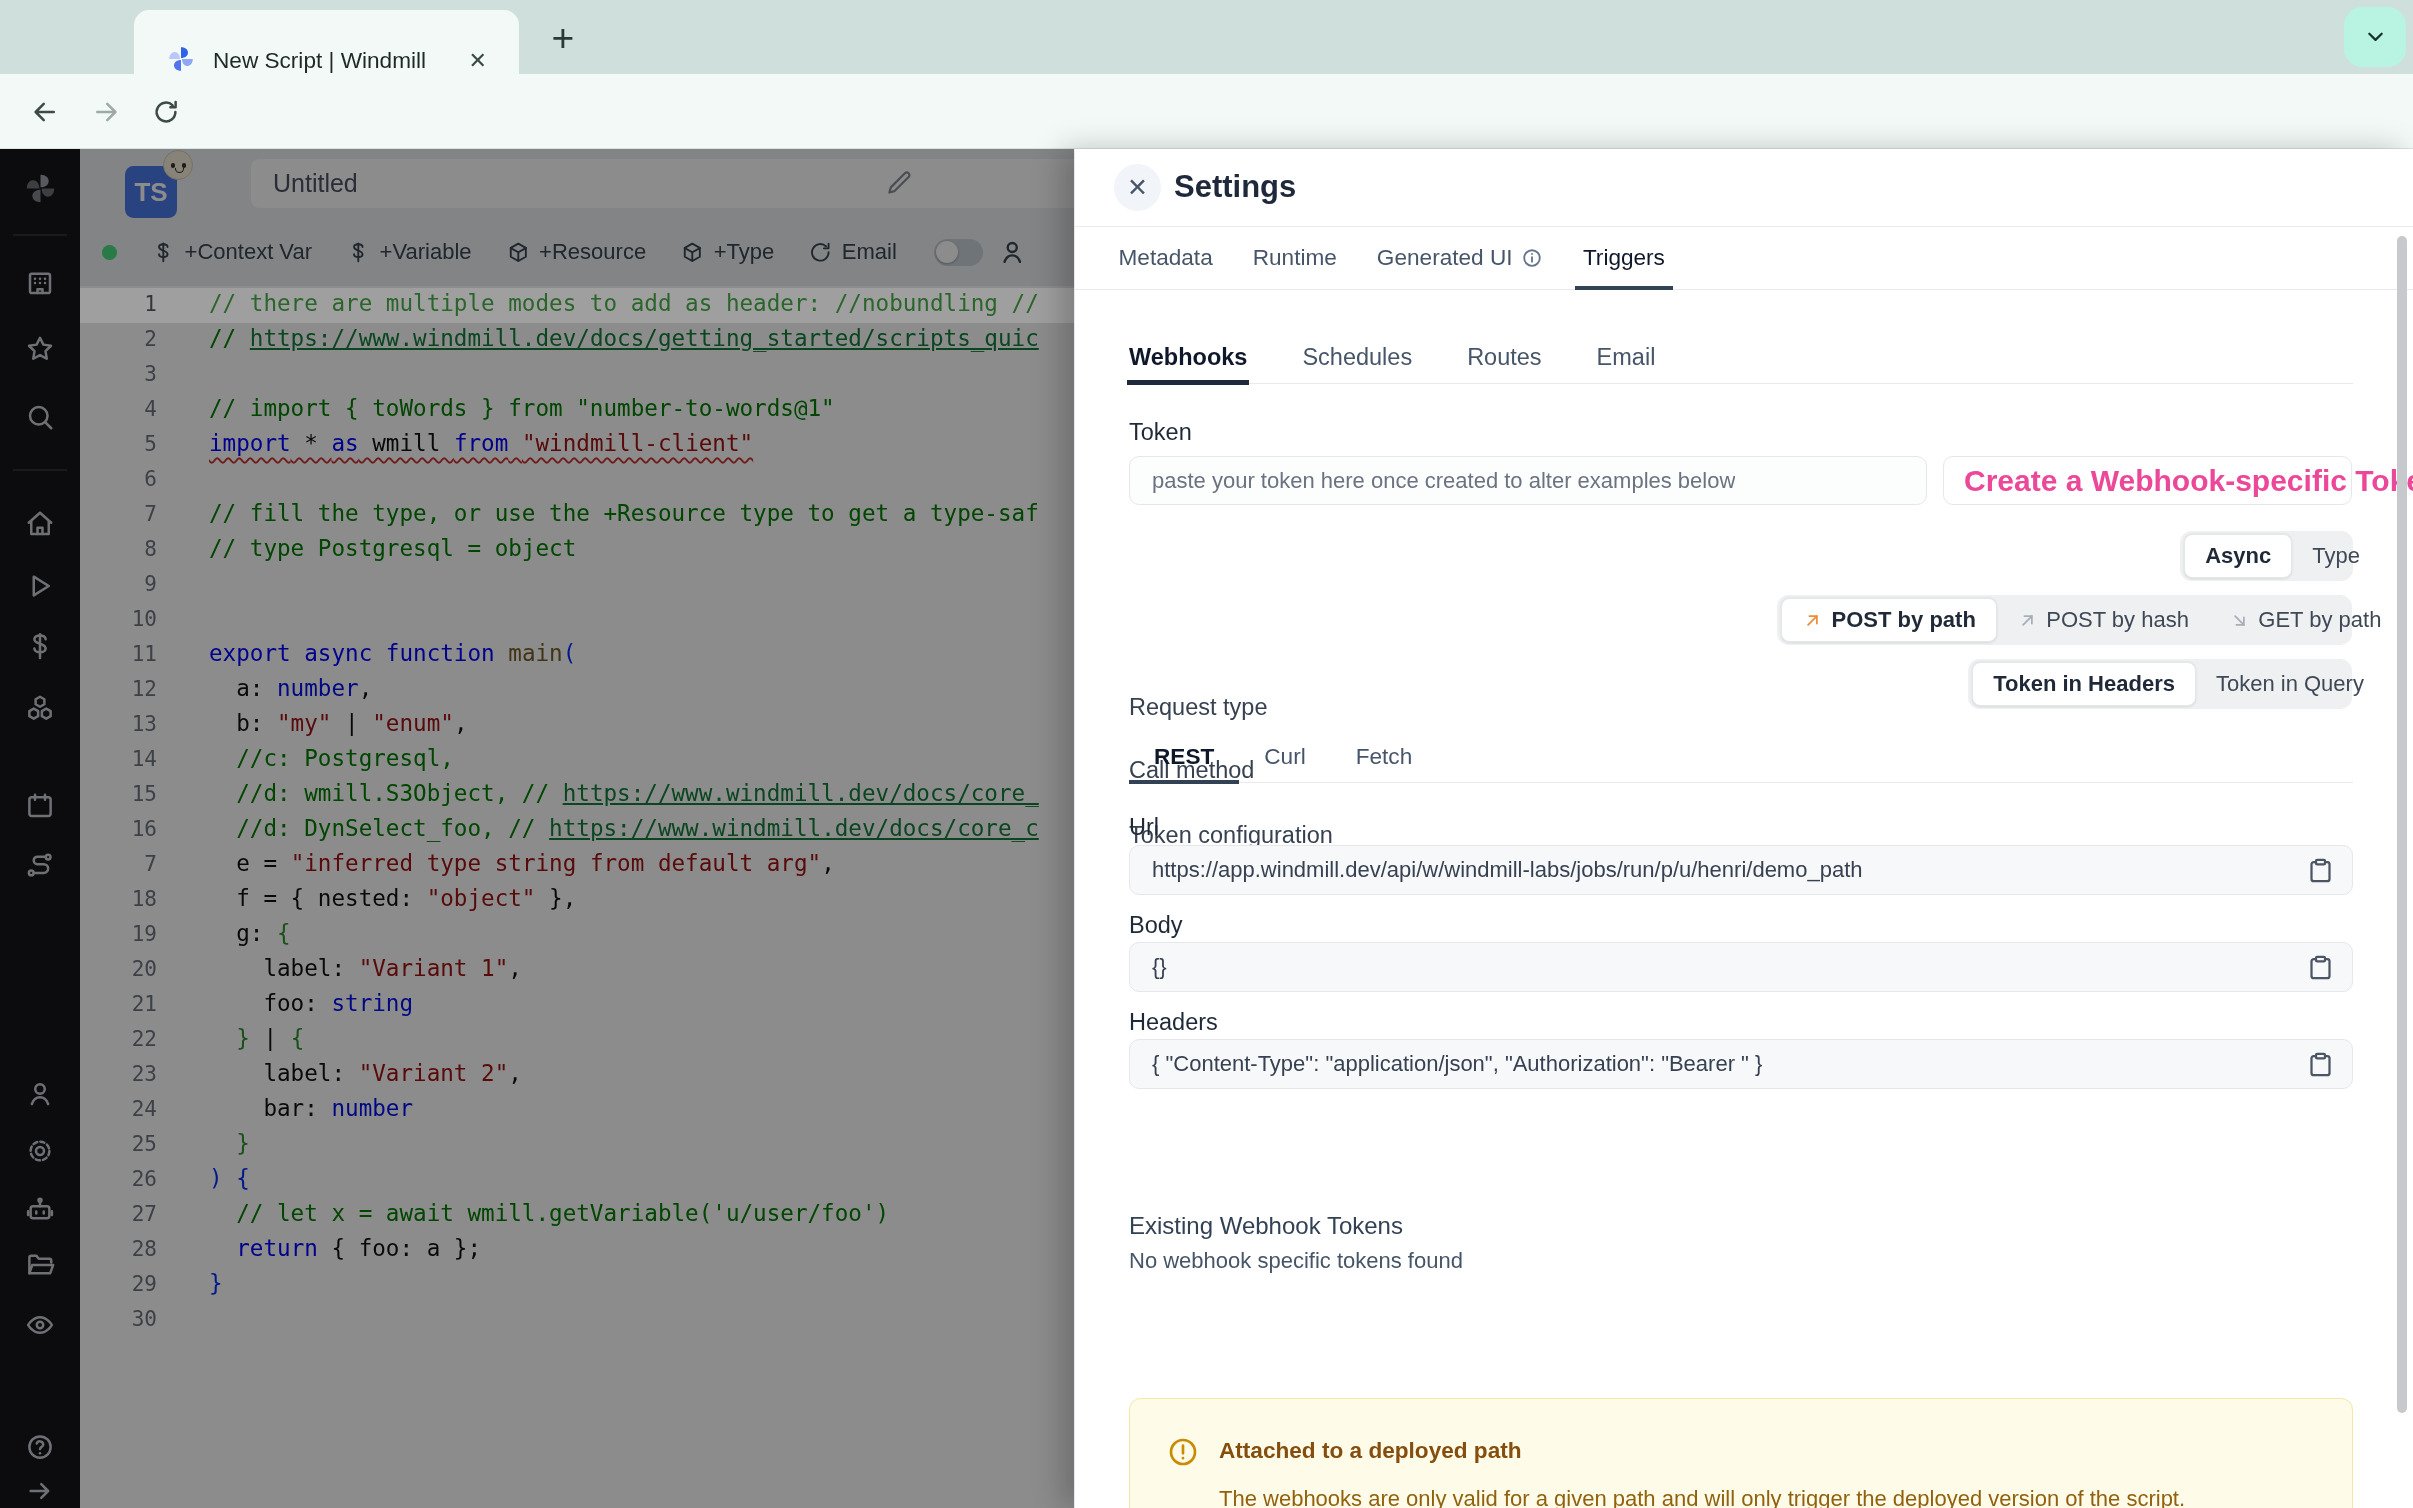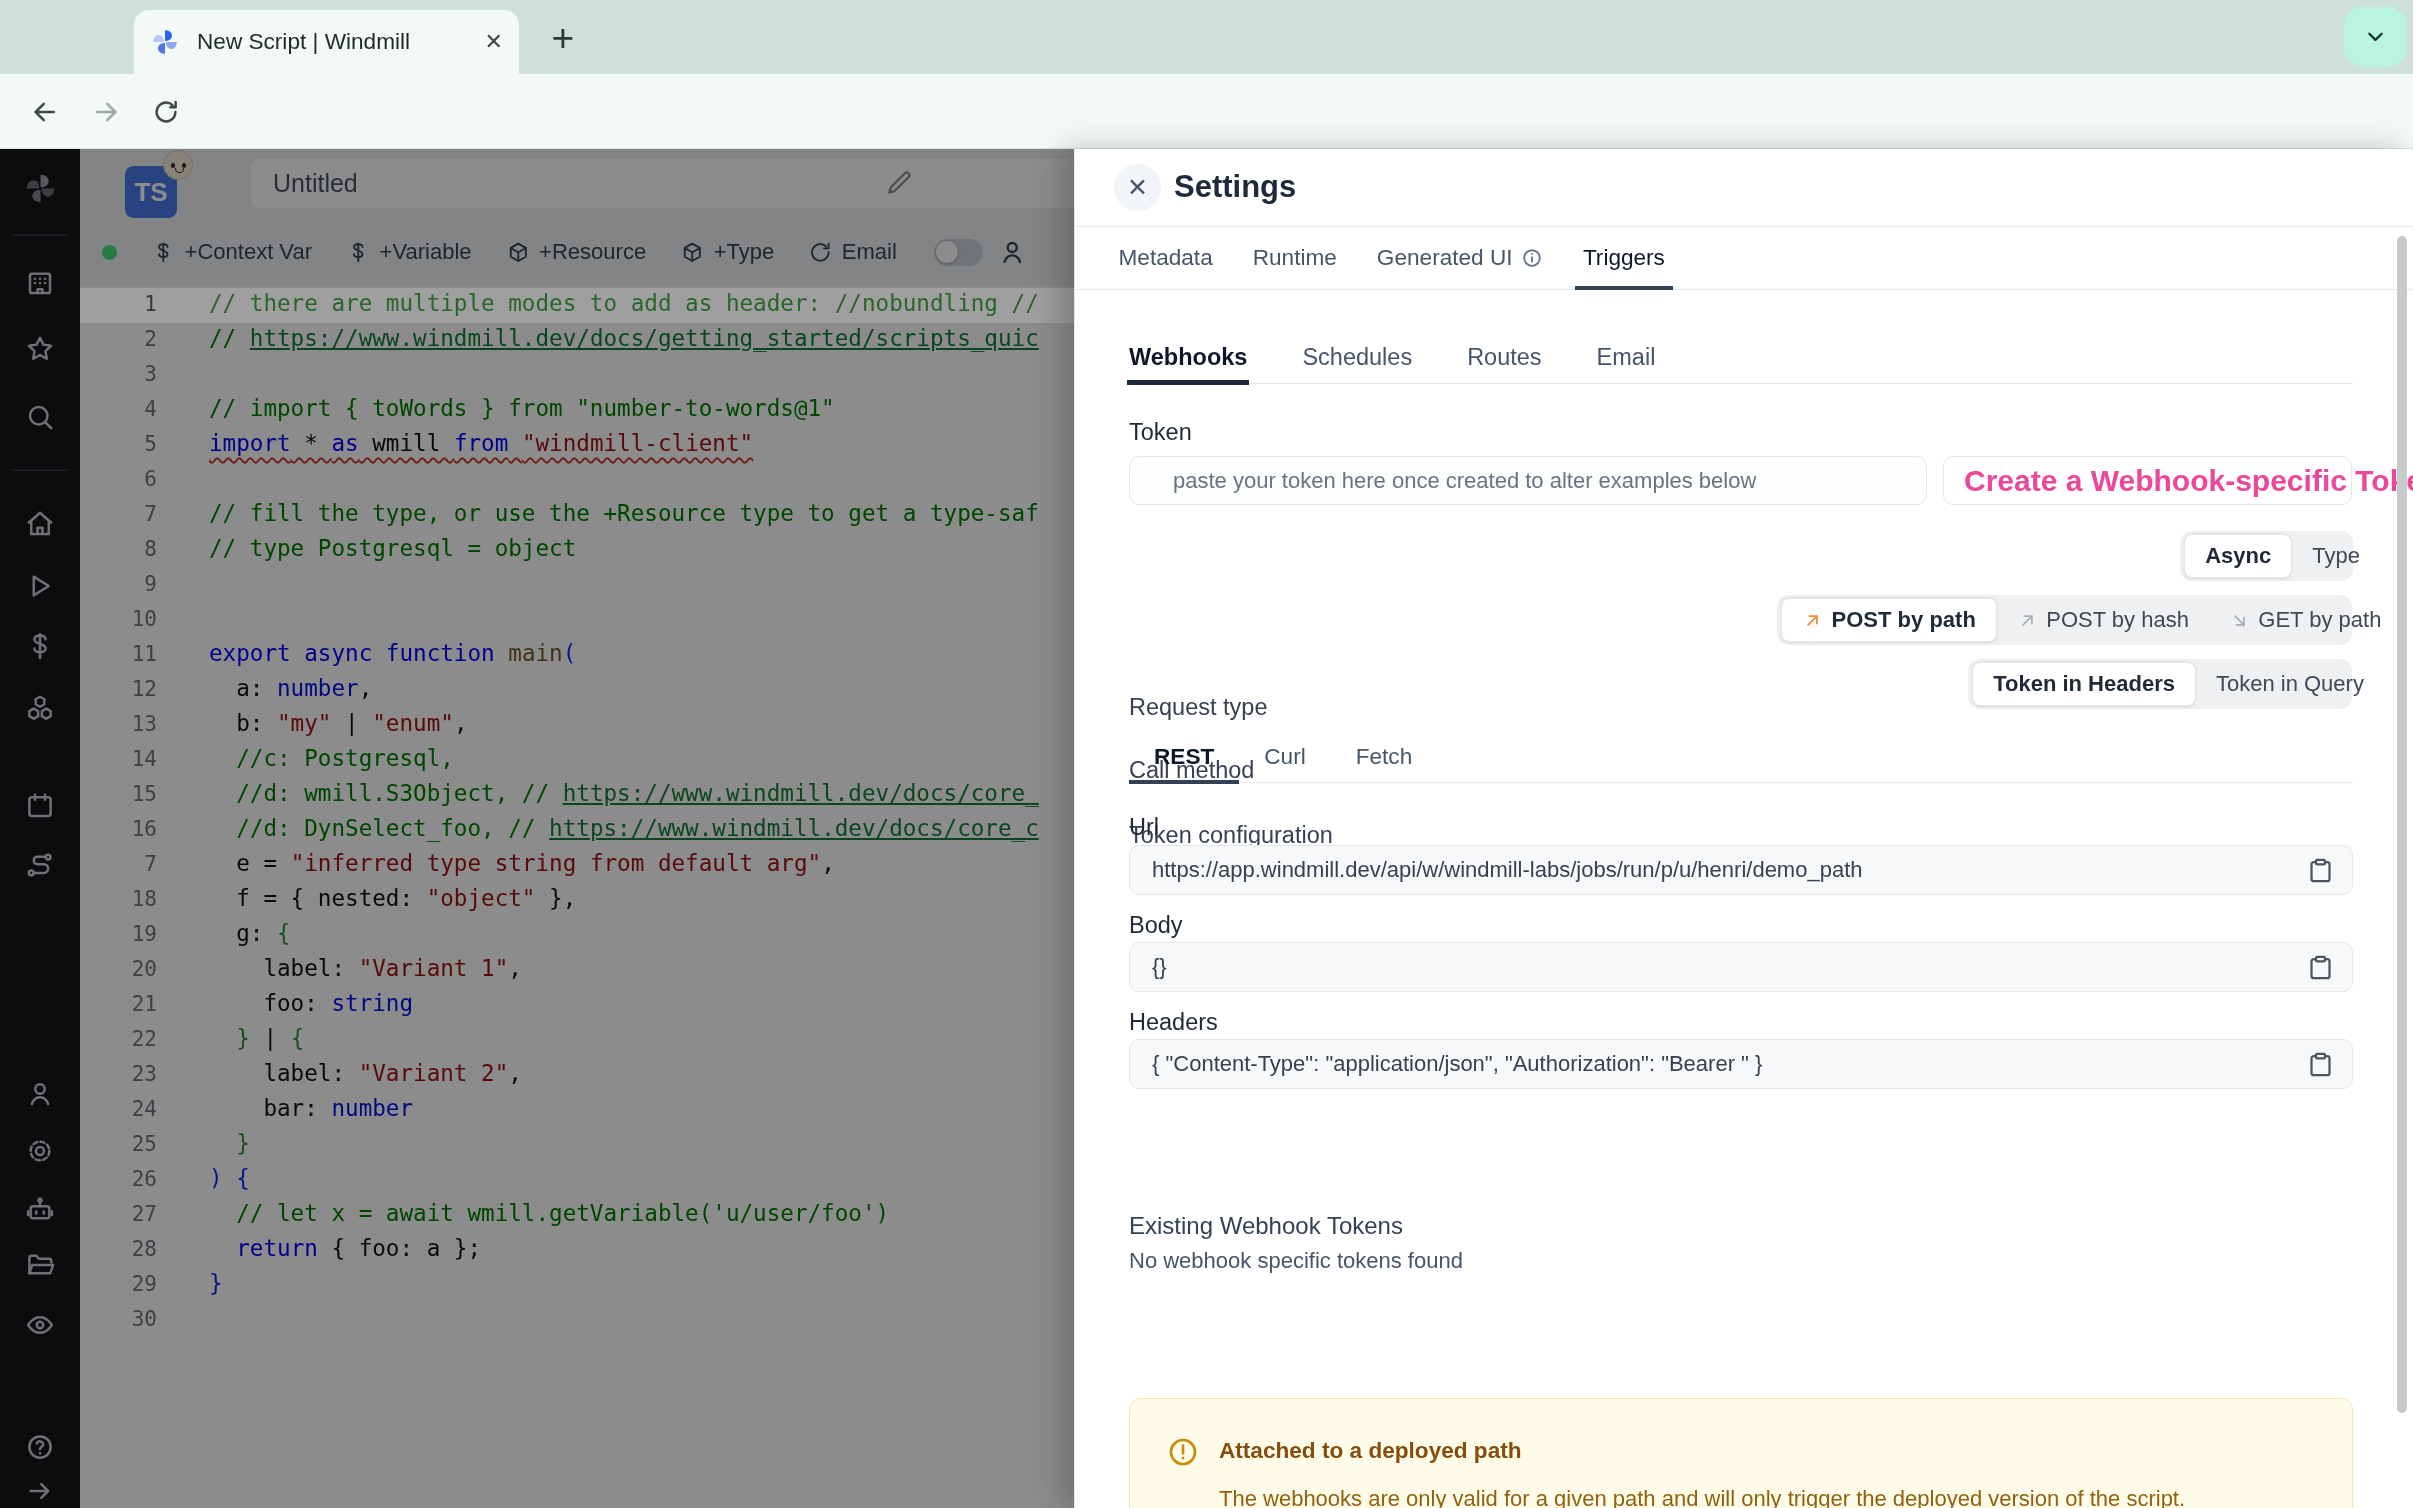--- a/index.html
+++ b/index.html
@@ -5,21 +5,21 @@
   html,body{margin:0;padding:0;background:#000;}
   .screen{position:relative;width:2413px;height:1508px;overflow:hidden;background:#fff;
     font-family:"Liberation Sans",sans-serif;-webkit-font-smoothing:antialiased;}
   .abs{position:absolute;}
   .ic{display:inline-block;vertical-align:middle;fill:none;stroke:currentColor;stroke-width:2;
       stroke-linecap:round;stroke-linejoin:round;}
 
   
   .tabstrip{position:absolute;left:0;top:0;width:2413px;height:74px;background:#cfe0dc;}
   .tab{position:absolute;left:134px;top:10px;width:385px;height:64px;background:#f2f9f6;
-       border-radius:15px 15px 0 0;display:flex;align-items:center;padding:0 16px;box-sizing:border-box;}
+       border-radius:15px 15px 0 0;display:flex;align-items:flex-end;padding:0 32px;box-sizing:border-box;}
   .tab-title{font-size:22.6px;color:#1f2a27;margin-left:17px;flex:1;white-space:nowrap;overflow:hidden;}
   .tab-close{font-size:22px;color:#3c4945;cursor:pointer;}
   .newtab{position:absolute;left:543px;top:18.4px;width:40px;height:40px;display:flex;align-items:center;
        justify-content:center;font-size:39px;font-weight:300;color:#2a3a35;}
   .tab-search{position:absolute;right:6.7px;top:6.7px;width:62px;height:60px;background:#b9f4e3;
        border-radius:18.4px;display:flex;align-items:center;justify-content:center;color:#13332b;}
   .btoolbar{position:absolute;left:0;top:74px;width:2413px;height:75px;background:#f2f9f6;
        border-bottom:0.8px solid #d9e5e1;box-sizing:border-box;}
   .nav-ic{position:absolute;top:22.6px;width:30px;height:30px;color:#3e4a46;}
   .urlbar{position:absolute;left:221px;top:84px;width:1968px;height:55px;background:#dde9e6;
@@ -93,21 +93,21 @@
 
   .wtabs{position:absolute;left:54px;top:183px;width:1224px;height:52px;border-bottom:1.7px solid #e8eaee;
        box-sizing:border-box;display:flex;}
   .wtab{margin-right:55px;font-size:23.5px;color:#475569;position:relative;display:flex;align-items:center;cursor:pointer;}
   .wtab.active{color:#0f172a;font-weight:700;}
   .wtab.active::after{content:"";position:absolute;left:-1.7px;right:-1.7px;bottom:-1.7px;height:5px;background:#1e293b;}
 
   .flabel{position:absolute;left:54px;font-size:23.5px;color:#374151;}
   .tk-input{position:absolute;left:54px;top:307px;width:798px;height:49px;border:1.7px solid #e5e7eb;
        border-radius:10px;background:#fcfdfd;display:flex;align-items:center;padding:0 22px;box-sizing:border-box;}
-  .placeholder{font-size:22px;color:#6b7280;white-space:nowrap;overflow:hidden;margin-left:21px;}
+  .placeholder{font-size:22px;color:#6b7280;white-space:nowrap;overflow:hidden;}
   .create-btn{position:absolute;left:868px;top:307px;width:409px;height:49px;border:1.7px solid #e5e7eb;
        border-radius:10px;background:#fff;display:flex;align-items:center;justify-content:space-between;
        padding:0 17px 0 20px;box-sizing:border-box;cursor:pointer;}
   .create-btn span{font-size:30px;font-weight:600;color:#ec4899;white-space:nowrap;}
   .create-btn .ic{width:23.5px;height:23.5px;color:#94a3b8;flex:none;}
 
   .seg{position:absolute;background:#eef0f2;border-radius:11.7px;display:flex;align-items:center;
        padding:4.2px;box-sizing:border-box;}
   .seg .opt{height:100%;display:flex;align-items:center;justify-content:center;padding:0 20px;
        font-size:22px;color:#3f4855;border-radius:8.4px;cursor:pointer;white-space:nowrap;}

